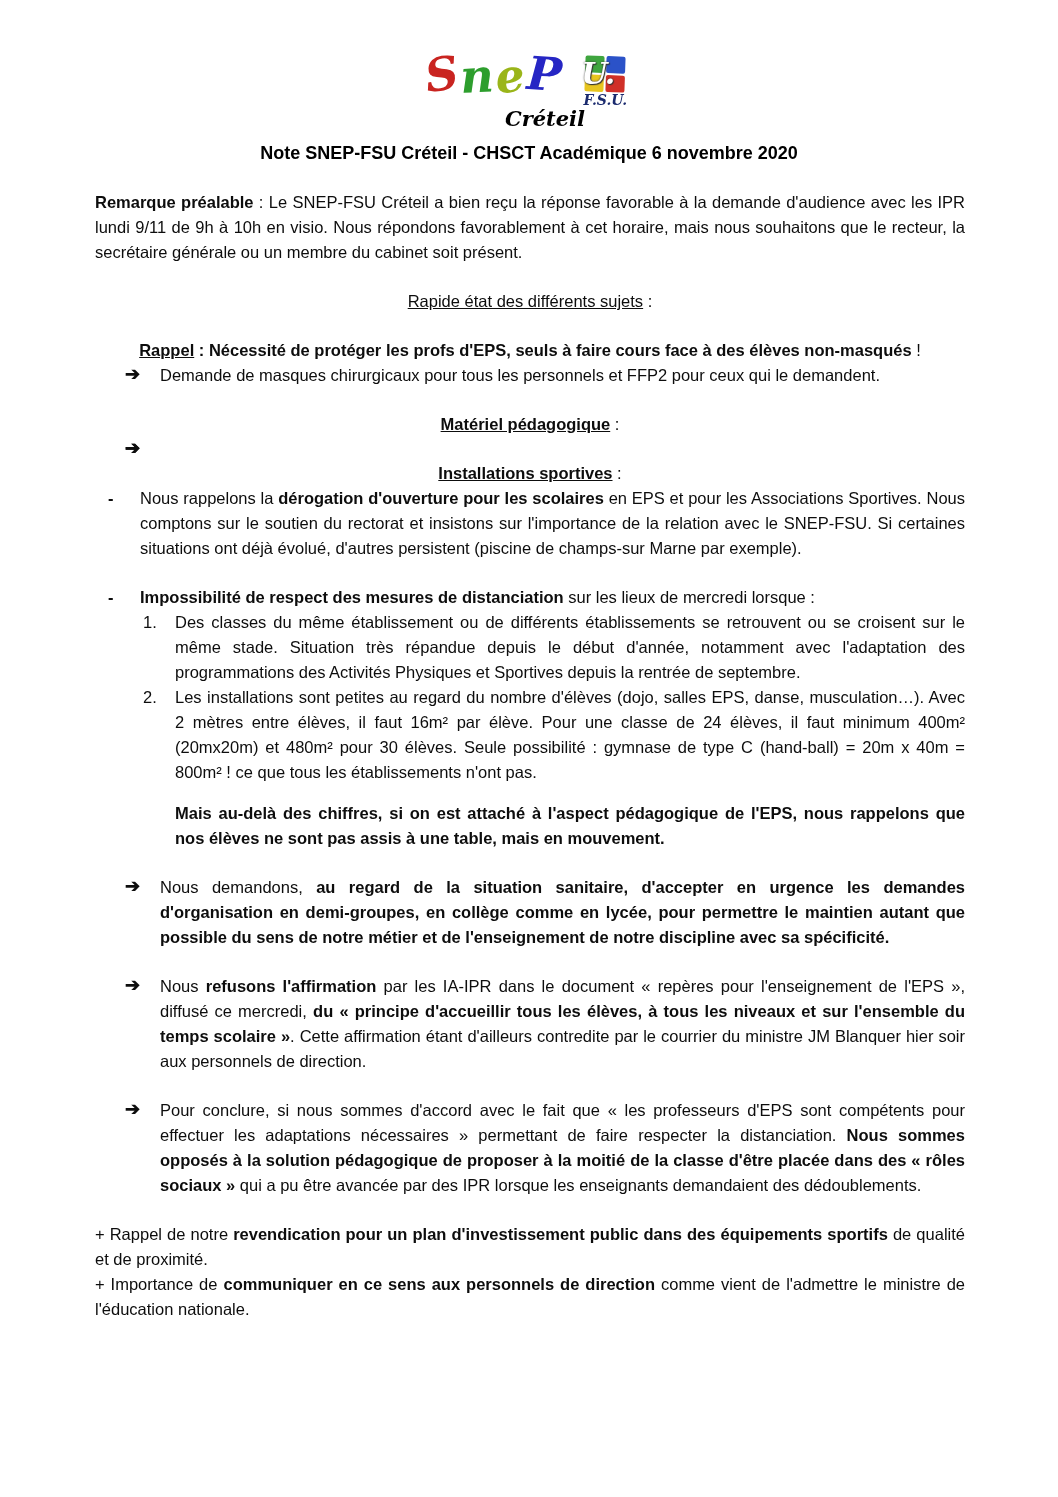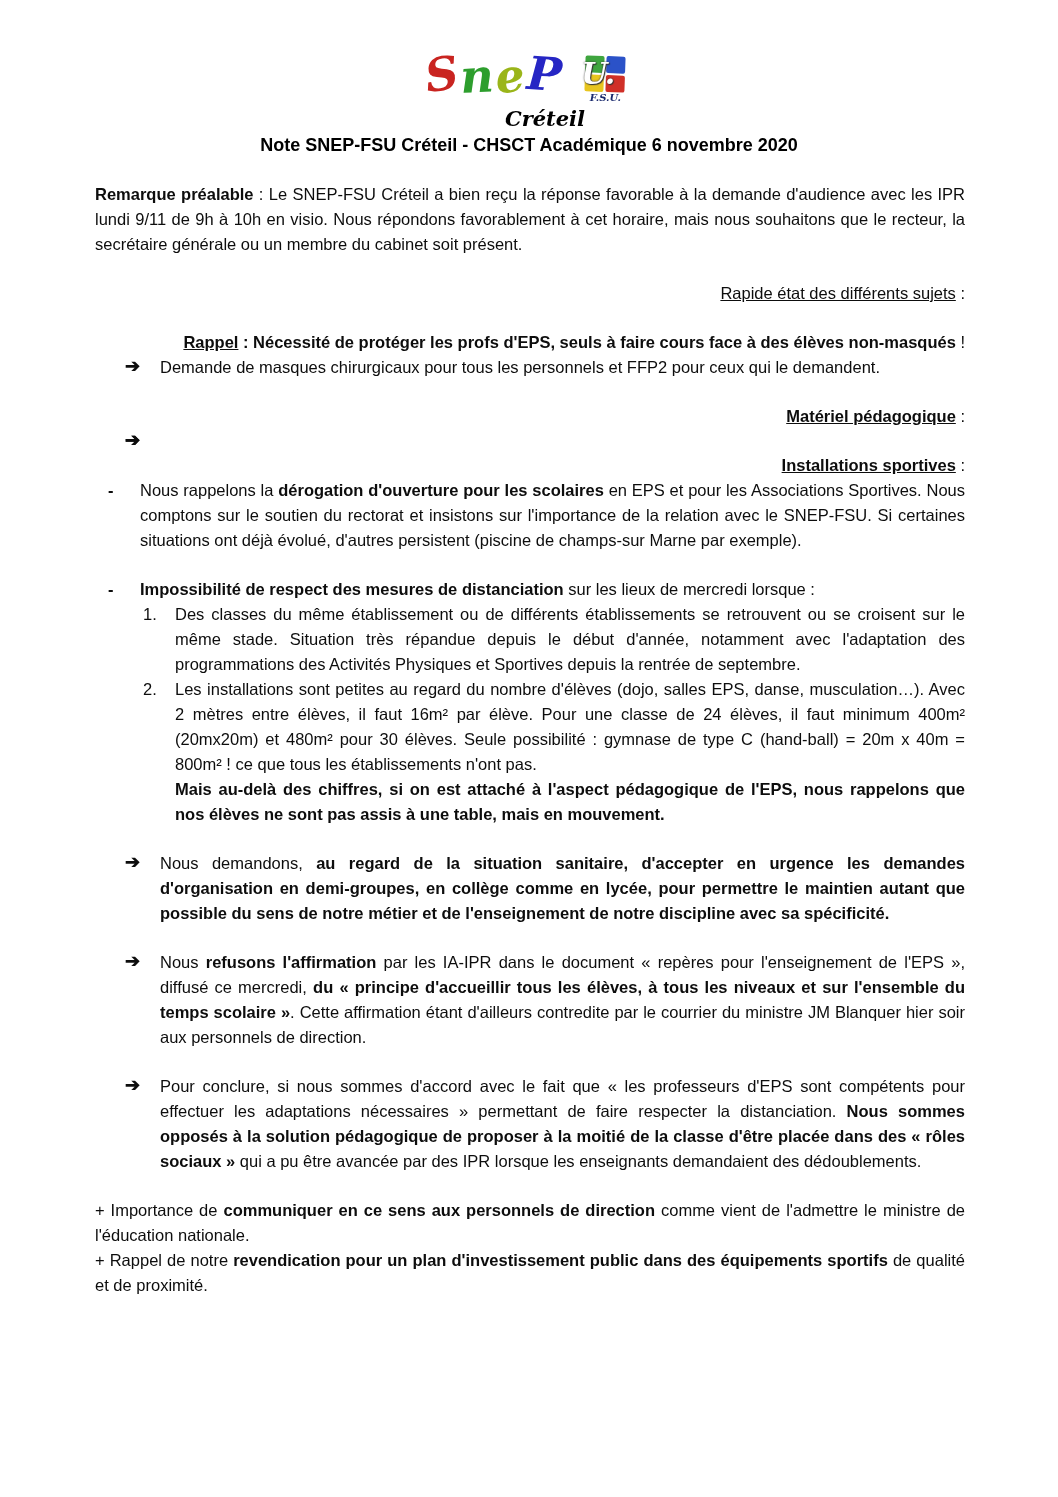--- a/index.html
+++ b/index.html
@@ -39,51 +39,51 @@
   .fsu-squares i { display: block; border-radius: 2px; }
   .fsu-u {
     position: absolute; top: 1px; left: 4px;
     font-family: "DejaVu Serif", serif; font-style: italic; font-weight: bold;
     font-size: 30px; line-height: 34px; color: #ffffff;
     text-shadow: 0 0 2px #333, 1px 1px 1px #333;
   }
   .fsu-caption {
     position: absolute; top: 36px; left: 0; width: 56px;
     font-family: "DejaVu Serif", serif; font-style: italic; font-weight: bold;
-    font-size: 10px; color: #1a2a6e; text-align: center;
+    font-size: 14px; color: #1a2a6e; text-align: center;
   }
   .logo-subtitle {
     font-family: "DejaVu Serif", serif; font-style: italic; font-weight: bold;
     font-size: 21px; color: #000;
     margin-top: -2px; transform: translateX(16px);
   }
   .doc-title {
     font-size: 18px; font-weight: bold; color: #000;
-    margin-top: 4px; margin-bottom: 26px;
+    margin-top: 12px; margin-bottom: 26px;
   }
   .doc-body {
     width: 870px;
     margin-left: 95px;
     font-size: 16.5px;
     line-height: 25px;
     text-align: justify;
   }
   .block { position: relative; }
   .spacer { height: 24px; }
-  .heading { text-align: right; }
+  .heading { text-align: center; }
   .arrow-item { padding-left: 65px; }
   .arrow-item .bullet {
     position: absolute; left: 30px; top: -1px;
     font-weight: bold; font-size: 18px;
   }
   .dash-item { padding-left: 45px; }
   .dash-item .bullet { position: absolute; left: 13px; top: 0; font-weight: bold; }
   .numbered-item { padding-left: 80px; }
   .numbered-item .bullet { position: absolute; left: 48px; top: 0; }
-  .continuation { padding-left: 80px; }
+  .continuation { padding-left: 80px; margin-top: 16px; }
   .b { font-weight: bold; }
   .u { text-decoration: underline; }
 </style>
 </head>
 <body>
 
 <div class="page">
   <div class="header">
     <div class="logo-row">
       <div class="logo-letters"><span style="color: rgb(201, 36, 32);">S</span><span style="color: rgb(45, 158, 45);">n</span><span style="color: rgb(154, 181, 25);">e</span><span style="color: rgb(38, 38, 196);">P</span></div>
@@ -120,16 +120,16 @@
       <div class="block numbered-item"><span class="bullet">1.</span><span>Des classes du même établissement ou de différents établissements se retrouvent ou se croisent sur le même stade. Situation très répandue depuis le début d'année, notamment avec l'adaptation des programmations des Activités Physiques et Sportives depuis la rentrée de septembre.</span></div>
       <div class="block numbered-item"><span class="bullet">2.</span><span>Les installations sont petites au regard du nombre d'élèves (dojo, salles EPS, danse, musculation…). Avec 2 mètres entre élèves, il faut 16m² par élève. Pour une classe de 24 élèves, il faut minimum 400m² (20mx20m) et 480m² pour 30 élèves. Seule possibilité : gymnase de type C (hand-ball) = 20m x 40m = 800m² ! ce que tous les établissements n'ont pas.</span></div>
       <div class="block continuation"><span class="b">Mais au-delà des chiffres, si on est attaché à l'aspect pédagogique de l'EPS, nous rappelons que nos élèves ne sont pas assis à une table, mais en mouvement.</span></div>
       <div class="block spacer"></div>
       <div class="block arrow-item"><span class="bullet">➔</span><span>Nous demandons, </span><span class="b">au regard de la situation sanitaire, d'accepter en urgence les demandes d'organisation en demi-groupes, en collège comme en lycée, pour permettre le maintien autant que possible du sens de notre métier et de l'enseignement de notre discipline avec sa spécificité.</span></div>
       <div class="block spacer"></div>
       <div class="block arrow-item"><span class="bullet">➔</span><span>Nous </span><span class="b">refusons l'affirmation</span><span> par les IA-IPR dans le document « repères pour l'enseignement de l'EPS », diffusé ce mercredi, </span><span class="b">du « principe d'accueillir tous les élèves, à tous les niveaux et sur l'ensemble du temps scolaire »</span><span>. Cette affirmation étant d'ailleurs contredite par le courrier du ministre JM Blanquer hier soir aux personnels de direction.</span></div>
       <div class="block spacer"></div>
       <div class="block arrow-item"><span class="bullet">➔</span><span>Pour conclure, si nous sommes d'accord avec le fait que « les professeurs d'EPS sont compétents pour effectuer les adaptations nécessaires » permettant de faire respecter la distanciation. </span><span class="b">Nous sommes opposés à la solution pédagogique de proposer à la moitié de la classe d'être placée dans des « rôles sociaux »</span><span> qui a pu être avancée par des IPR lorsque les enseignants demandaient des dédoublements.</span></div>
       <div class="block spacer"></div>
+      <div class="block paragraph"><span>+ Rappel de notre </span><span class="b">revendication pour un plan d'investissement public dans des équipements sportifs</span><span> de qualité et de proximité.</span></div>
       <div class="block paragraph"><span>+ Importance de </span><span class="b">communiquer en ce sens aux personnels de direction</span><span> comme vient de l'admettre le ministre de l'éducation nationale.</span></div>
-      <div class="block paragraph"><span>+ Rappel de notre </span><span class="b">revendication pour un plan d'investissement public dans des équipements sportifs</span><span> de qualité et de proximité.</span></div>
     </div>
 </div>
 
 </body></html>

